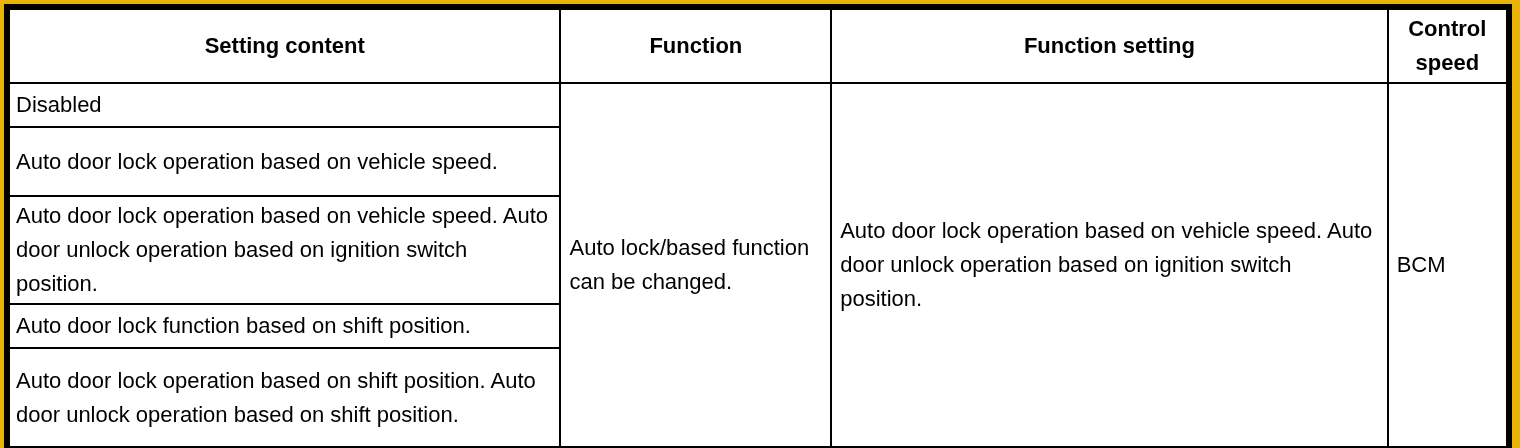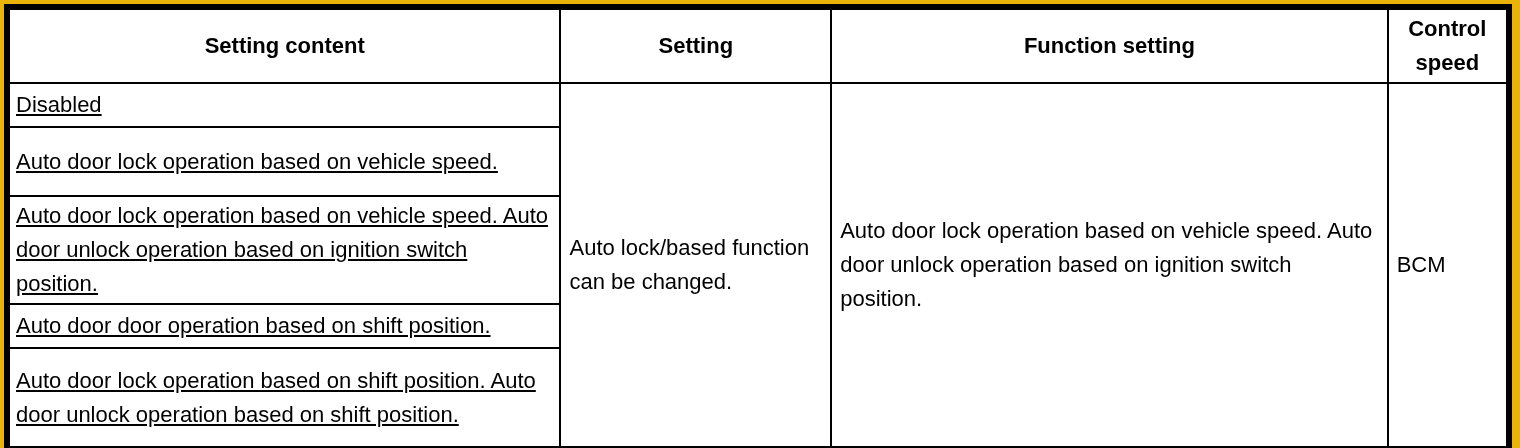--- a/index.html
+++ b/index.html
@@ -40,21 +40,20 @@
     font-weight: bold;
     text-align: center;
     vertical-align: middle;
     line-height: 29px;
     padding: 2px 4px;
   }
   td.setting {
     text-align: left;
     vertical-align: middle;
     padding: 2px 6px;
-    text-decoration: underline;
   }
   td.merged {
     text-align: left;
     vertical-align: middle;
     padding: 2px 8px;
   }
   
   col.c-setting { width: 552px; }
   col.c-function { width: 270px; }
   col.c-initial { width: 555px; }
@@ -74,39 +73,39 @@
   <table class="settings-table">
     <colgroup>
       <col class="c-setting">
       <col class="c-function">
       <col class="c-initial">
       <col class="c-control">
     </colgroup>
     <thead>
       <tr class="r-header">
         <th class="hdr">Setting content</th>
-        <th class="hdr">Setting</th>
+        <th class="hdr">Function</th>
         <th class="hdr">Function setting</th>
         <th class="hdr">Control speed</th>
       </tr>
     </thead>
     <tbody>
       <tr class="r-1">
         <td class="setting">Disabled</td>
         <td class="merged" rowspan="5">Auto lock/based function can be changed.</td>
         <td class="merged" rowspan="5">Auto door lock operation based on vehicle speed. Auto door unlock operation based on ignition switch position.</td>
         <td class="merged" rowspan="5">BCM</td>
       </tr>
       <tr class="r-2">
         <td class="setting">Auto door lock operation based on vehicle speed.</td>
       </tr>
       <tr class="r-3">
         <td class="setting">Auto door lock operation based on vehicle speed. Auto door unlock operation based on ignition switch position.</td>
       </tr>
       <tr class="r-4">
-        <td class="setting">Auto door door operation based on shift position.</td>
+        <td class="setting">Auto door lock function based on shift position.</td>
       </tr>
       <tr class="r-5">
         <td class="setting">Auto door lock operation based on shift position. Auto door unlock operation based on shift position.</td>
       </tr>
     </tbody>
   </table>
 </div>
 
 </body></html>

